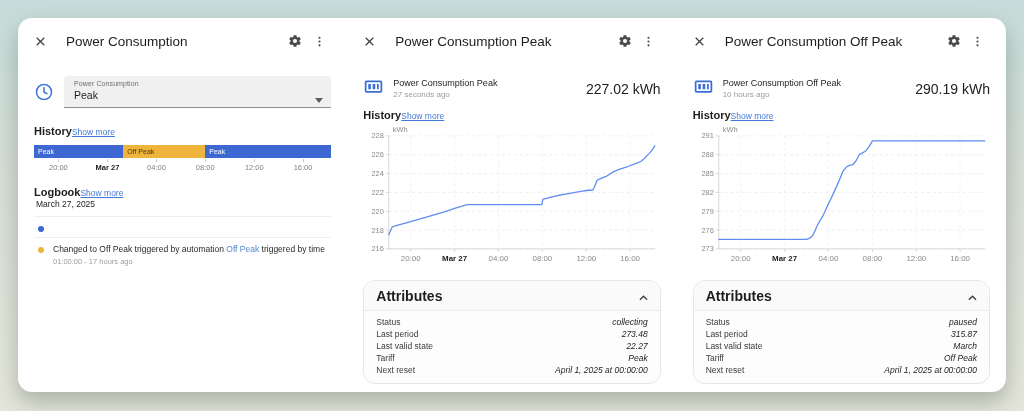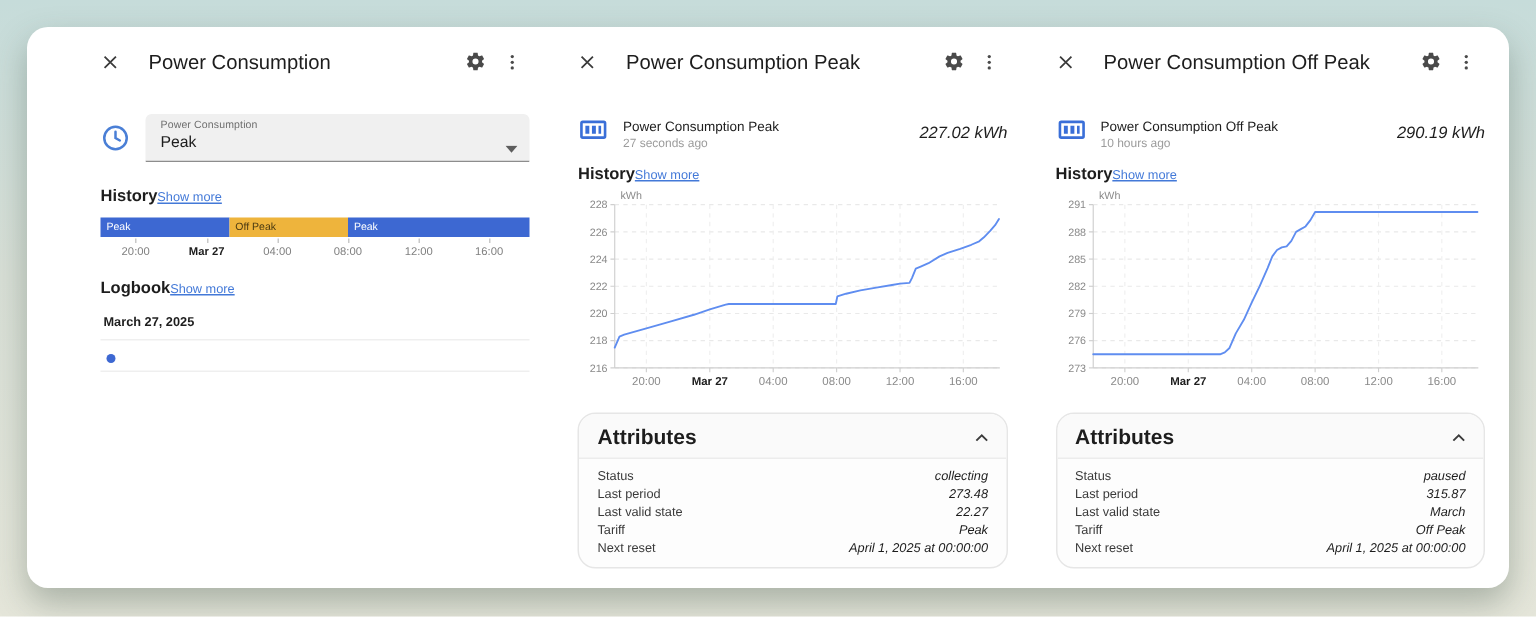--- a/index.html
+++ b/index.html
@@ -6,21 +6,21 @@
   html,body { width:1024px; height:411px; overflow:hidden; }
   body {
     font-family: "Liberation Sans", sans-serif;
     background: linear-gradient(180deg, #c6dcda 0%, #d8dfd6 45%, #e5e6da 100%);
     position: relative;
   }
   .panel {
     position:absolute; left:18px; top:18px; width:988px; height:374px;
     background:#fff; border-radius:14px;
     box-shadow:0 10px 22px rgba(60,80,70,.35);
-    display:flex; overflow:hidden;padding-left:33px;
+    display:flex; overflow:hidden;
   }
   .dialog { flex:1 1 0; min-width:0; padding:14px 16px 0 16px; position:relative; }
 
   
   .dlg-header { display:flex; align-items:center; height:18px; }
   .x-btn { width:20px; height:16px; display:flex; align-items:center; cursor:pointer; flex:none; }
   .dlg-title { font-size:13.5px; font-weight:500; color:#1d1d1d; margin-left:12px; flex:1; white-space:nowrap; overflow:hidden; }
   .icon-btn { width:24px; height:16px; display:flex; align-items:center; justify-content:center; cursor:pointer; flex:none; color:#4a4a4a; }
 
   
@@ -44,36 +44,36 @@
   .tl-wrap { margin-top:8px; }
   .tl-bar { position:relative; height:13px; width:100%; }
   .tl-seg { position:absolute; top:0; bottom:0; overflow:hidden; display:flex; align-items:center; }
   .tl-seg span { font-size:7px; padding-left:4px; white-space:nowrap; }
   .tl-axis { position:relative; height:14px; margin-top:1px; }
   .tl-axis i { position:absolute; top:0; width:1px; height:3px; background:#c9c9c9; }
   .tl-tick { position:absolute; top:4px; transform:translateX(-50%); font-size:7.5px; color:#818181; white-space:nowrap; }
   .tl-tick.bold { font-weight:700; color:#1d1d1d; }
 
   
-  .logbook-date { margin-top:11px; margin-left:2px; font-size:8.5px; font-weight:700; color:#1d1d1d; }
+  .logbook-date { margin-top:1px; margin-left:2px; font-size:8.5px; font-weight:400; color:#1d1d1d; }
   .lb-hr { border:none; border-top:1px solid #efefef; margin-top:7px; }
   .lb-entry { display:flex; padding:6px 0 5px 2px; border-bottom:1px solid #efefef; }
   .lb-dot { width:6px; height:6px; border-radius:50%; margin:3px 9px 0 2px; flex:none; }
   .lb-body { min-width:0; }
   .lb-text { font-size:8.5px; color:#2a2a2a; line-height:1.3; white-space:nowrap; }
   .lb-link { color:#5286cf; cursor:pointer; }
   .lb-time { font-size:7.5px; color:#9c9c9c; margin-top:2px; }
 
   
   .entity-row { display:flex; align-items:center; margin-top:26px; cursor:pointer; }
   .entity-icon { width:30px; flex:none; color:#3a6fd8; }
   .entity-info { flex:1; min-width:0; }
   .entity-name { font-size:9px; color:#1d1d1d; white-space:nowrap; }
   .entity-sub { font-size:8px; color:#9c9c9c; margin-top:2px; }
-  .entity-state { font-size:11px; color:#1d1d1d; white-space:nowrap; margin-left:8px;font-style:italic; }
+  .entity-state { font-size:14px; color:#1d1d1d; white-space:nowrap; margin-left:8px; }
 
   
   .chart { margin-top:3px; }
   .chart svg { display:block; width:100%; }
 
   
   .attr-card { margin-top:9px; border:1px solid #e6e6e6; border-radius:12px; overflow:hidden; background:#fdfdfd; }
   .attr-header { display:flex; justify-content:space-between; align-items:center; padding:6px 12px 5px;
     background:#fafafa; border-bottom:1px solid #ececec; cursor:pointer; }
   .attr-title { font-size:14px; font-weight:700; color:#1d1d1d; }
@@ -165,20 +165,27 @@
       <span class="show-more">Show more</span>
     </div>
 
     <div class="logbook-date">March 27, 2025</div>
     <hr class="lb-hr">
 
     <div class="lb-entry">
       <span class="lb-dot" style="background: rgb(61, 104, 210);"></span>
     </div>
 
+    <div class="lb-entry" style="border-bottom:none;">
+      <span class="lb-dot" style="background: rgb(238, 180, 60);"></span>
+      <div class="lb-body">
+        <div class="lb-text"><span>Changed to Off Peak triggered by automation</span> <span class="lb-link">Off Peak</span> <span>triggered by time</span></div>
+        <div class="lb-time">01:00:00 - 17 hours ago</div>
+      </div>
+    </div>
   </div>
 
   <div class="dialog">
     <div class="dlg-header">
       <div class="x-btn">
         <svg width="13" height="13" viewBox="0 0 24 24">
             <path d="M5 5 L19 19 M19 5 L5 19" stroke="#3c3c3c" stroke-width="2.2" fill="none"></path>
           </svg>
       </div>
       <div class="dlg-title">Power Consumption Peak</div>

